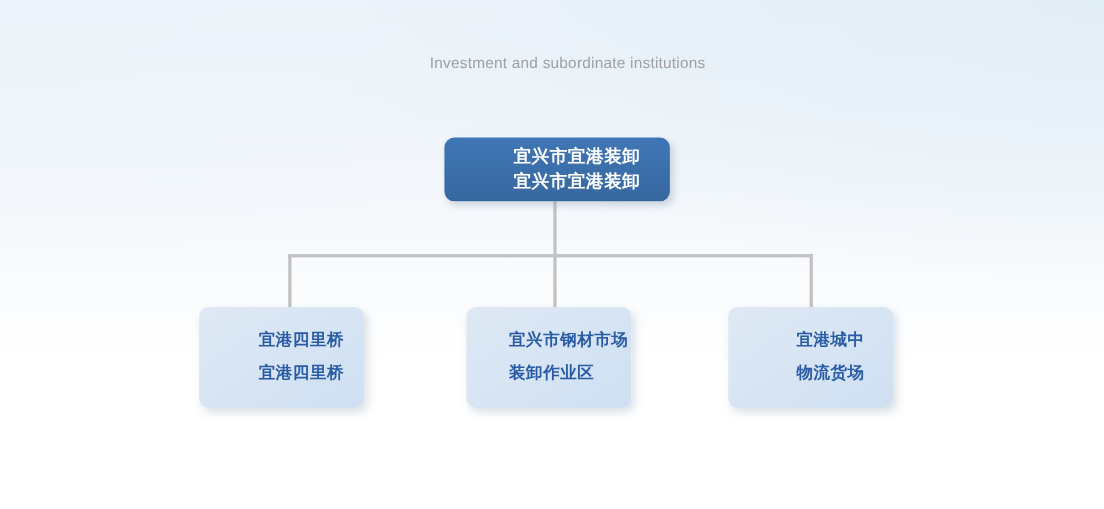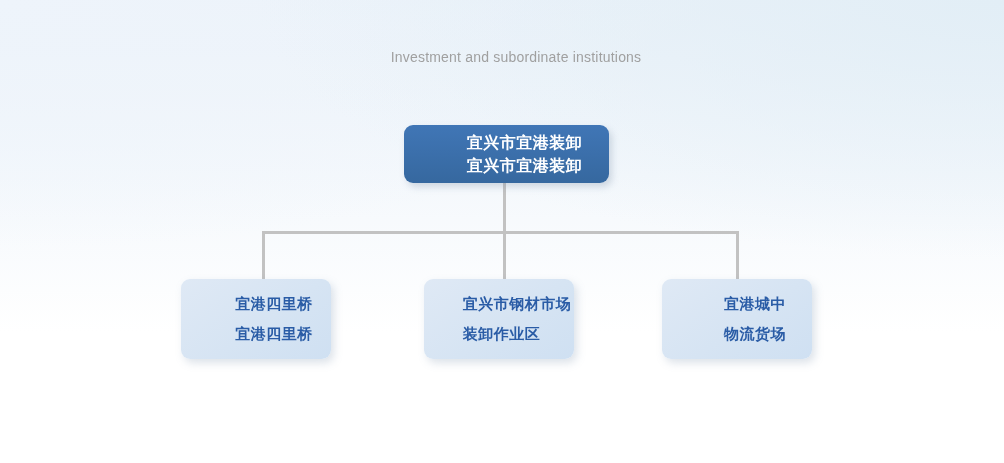--- a/index.html
+++ b/index.html
@@ -90,21 +90,21 @@
     color: #ffffff;
     font-size: 16px;
     font-weight: bold;
     line-height: 23px;
     letter-spacing: 0.5px;
   }
 
   .node-child {
     top: 279px;
     width: 150px;
-    height: 80px;
+    height: 92px;
     background: linear-gradient(145deg, #dfe9f5 0%, #d6e4f3 55%, #cfe0f2 100%);
     box-shadow: 3px 4px 8px rgba(130,150,175,0.28);
   }
   .node-child .node-label {
     color: #2a5ca6;
     font-size: 15px;
     font-weight: bold;
     line-height: 30px;
     letter-spacing: 0.5px;
   }

